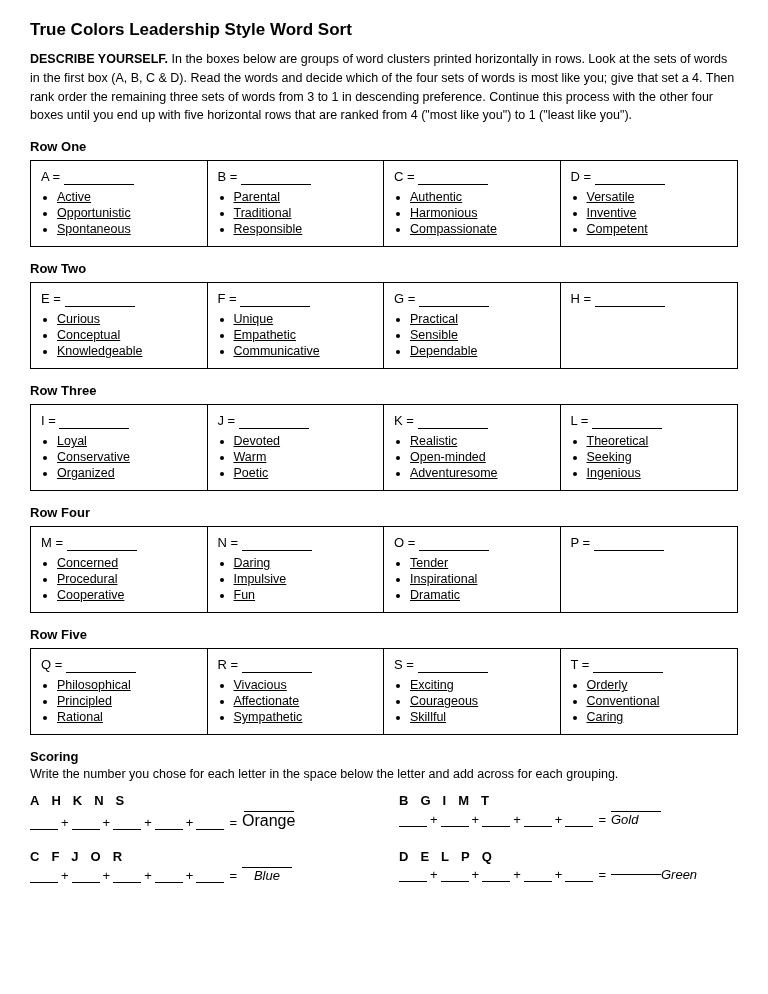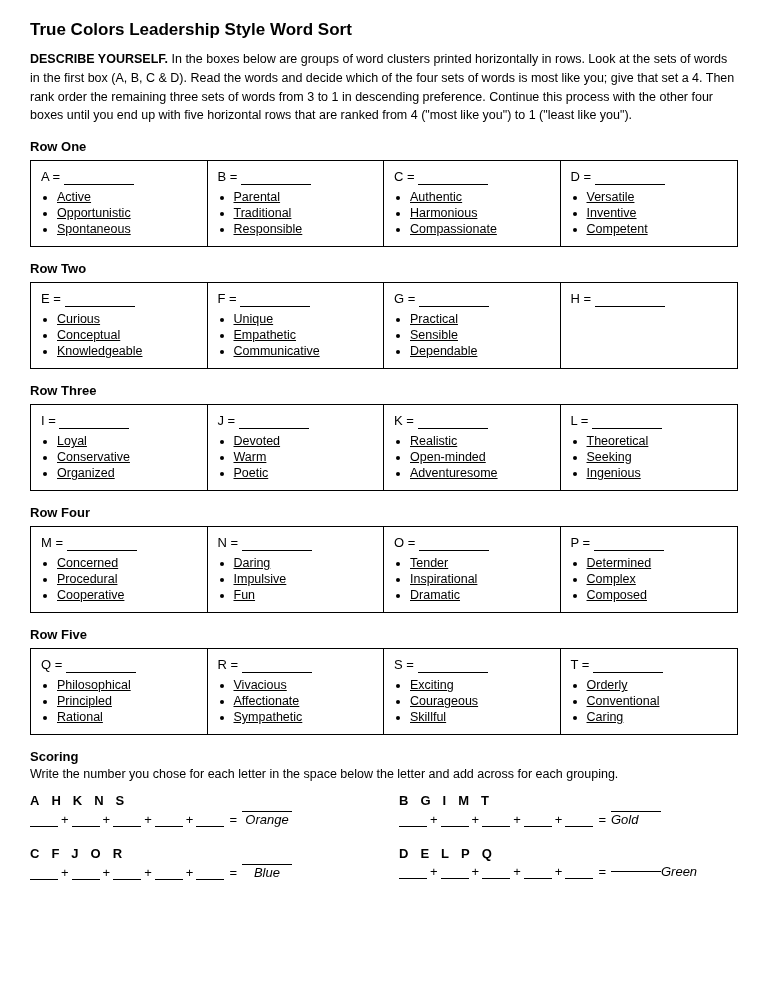--- a/index.html
+++ b/index.html
@@ -211,25 +211,20 @@
       <div class="cell">
         <div class="cell-label">O = <span>&nbsp;&nbsp;&nbsp;&nbsp;&nbsp;&nbsp;&nbsp;&nbsp;</span></div>
         <ul>
           <li>Tender</li>
           <li>Inspirational</li>
           <li>Dramatic</li>
         </ul>
       </div>
       <div class="cell">
         <div class="cell-label">P = <span>&nbsp;&nbsp;&nbsp;&nbsp;&nbsp;&nbsp;&nbsp;&nbsp;</span></div>
-        <ul>
-          <li>Determined</li>
-          <li>Complex</li>
-          <li>Composed</li>
-        </ul>
       </div>
     </div>
     <div class="row-label">Row Five</div>
     <div class="row-grid">
       <div class="cell">
         <div class="cell-label">Q = <span>&nbsp;&nbsp;&nbsp;&nbsp;&nbsp;&nbsp;&nbsp;&nbsp;</span></div>
         <ul>
           <li>Philosophical</li>
           <li>Principled</li>
           <li>Rational</li>
@@ -295,21 +290,21 @@
             <span style="display: inline-block; width: 28px; border-bottom: 1px solid rgb(0, 0, 0); margin-bottom: 0px;"></span>
             <span style="margin: 0px 3px; font-size: 13px;">+</span>
             <span style="display: inline-block; width: 28px; border-bottom: 1px solid rgb(0, 0, 0); margin-bottom: 0px;"></span>
             <span style="margin: 0px 3px; font-size: 13px;">+</span>
             <span style="display: inline-block; width: 28px; border-bottom: 1px solid rgb(0, 0, 0); margin-bottom: 0px;"></span>
             <span style="margin: 0px 3px; font-size: 13px;">+</span>
             <span style="display: inline-block; width: 28px; border-bottom: 1px solid rgb(0, 0, 0); margin-bottom: 0px;"></span>
             <span style="margin: 0px 5px; font-size: 13px;">=</span>
             <div style="display: flex; flex-direction: column; align-items: center;">
               <span style="display: inline-block; width: 50px; border-bottom: 1px solid rgb(0, 0, 0);"></span>
-              <div style="font-style: italic; font-size: 13px; text-align: left;">Orange</div>
+              <div style="font-size: 16px; text-align: left;">Orange</div>
             </div>
           </div>
         </div>
         <div class="score-block">
           <div style="display: flex; margin-bottom: 3px; gap: 0px;">
             <div style="display: flex; flex-direction: column; align-items: center;">
               <span style="font-weight: bold; font-size: 13px;">B</span>
             </div>
             <span style="width: 12px; display: inline-block;"> </span>
             <div style="display: flex; flex-direction: column; align-items: center;">

